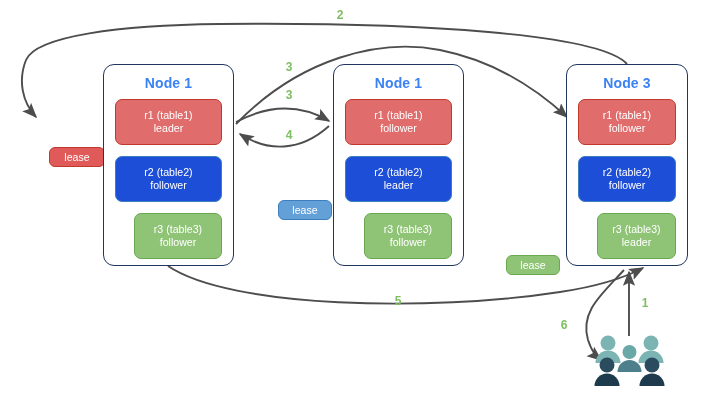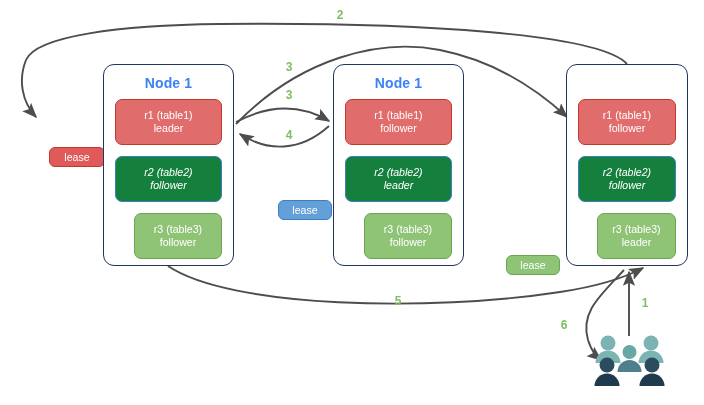--- a/index.html
+++ b/index.html
@@ -52,21 +52,21 @@
     flex-direction: column;
     align-items: center;
     justify-content: center;
     color: #ffffff;
     font-size: 10.6px;
     line-height: 13.5px;
     text-align: center;
   }
   .replica .l1, .replica .l2 { display: block; }
   .rep-red   { background: #e06c6c; border: 1.6px solid #c0392b; }
-  .rep-blue  { background: #15803d; border: 1.6px solid #3d7ebf; font-style: italic; }
+  .rep-blue  { background: #1d4ed8; border: 1.6px solid #3d7ebf; }
   .rep-green { background: #8fc477; border: 1.6px solid #6aa84f; margin-left: 19px; }
   .lease {
     position: absolute;
     box-sizing: border-box;
     border-radius: 6px;
     display: flex;
     align-items: center;
     justify-content: center;
     color: #ffffff;
     font-size: 10.6px;
@@ -165,20 +165,21 @@
       <span class="l1">r2 (table2)</span>
       <span class="l2">leader</span>
     </div>
     <div class="replica rep-green" style="top:148px;">
       <span class="l1">r3 (table3)</span>
       <span class="l2">follower</span>
     </div>
   </div>
 
   <div class="node" style="left:566px; top:64px; width:122px; height:202px;">
+    <div class="node-title">Node 3</div>
     <div class="replica rep-red" style="top:34px;">
       <span class="l1">r1 (table1)</span>
       <span class="l2">follower</span>
     </div>
     <div class="replica rep-blue" style="top:91px;">
       <span class="l1">r2 (table2)</span>
       <span class="l2">follower</span>
     </div>
     <div class="replica rep-green" style="top:148px;">
       <span class="l1">r3 (table3)</span>

